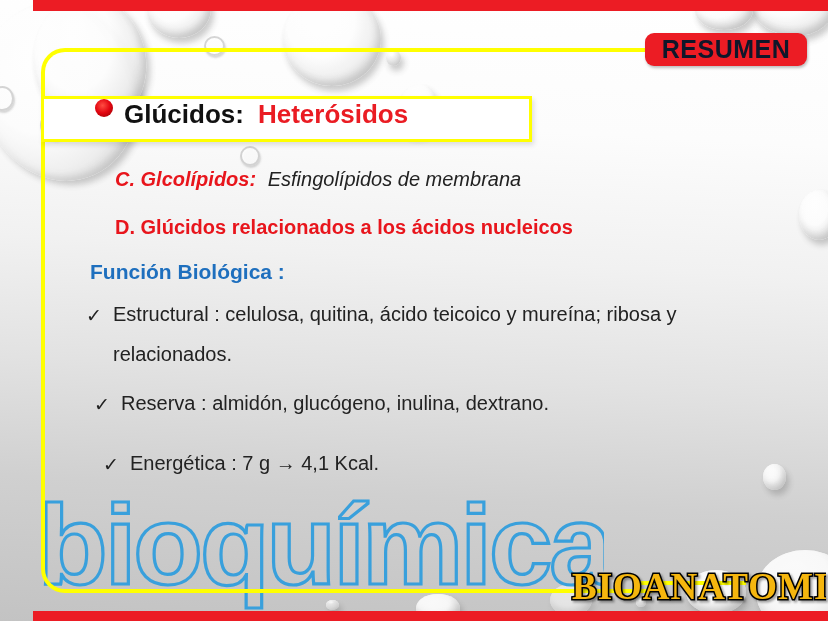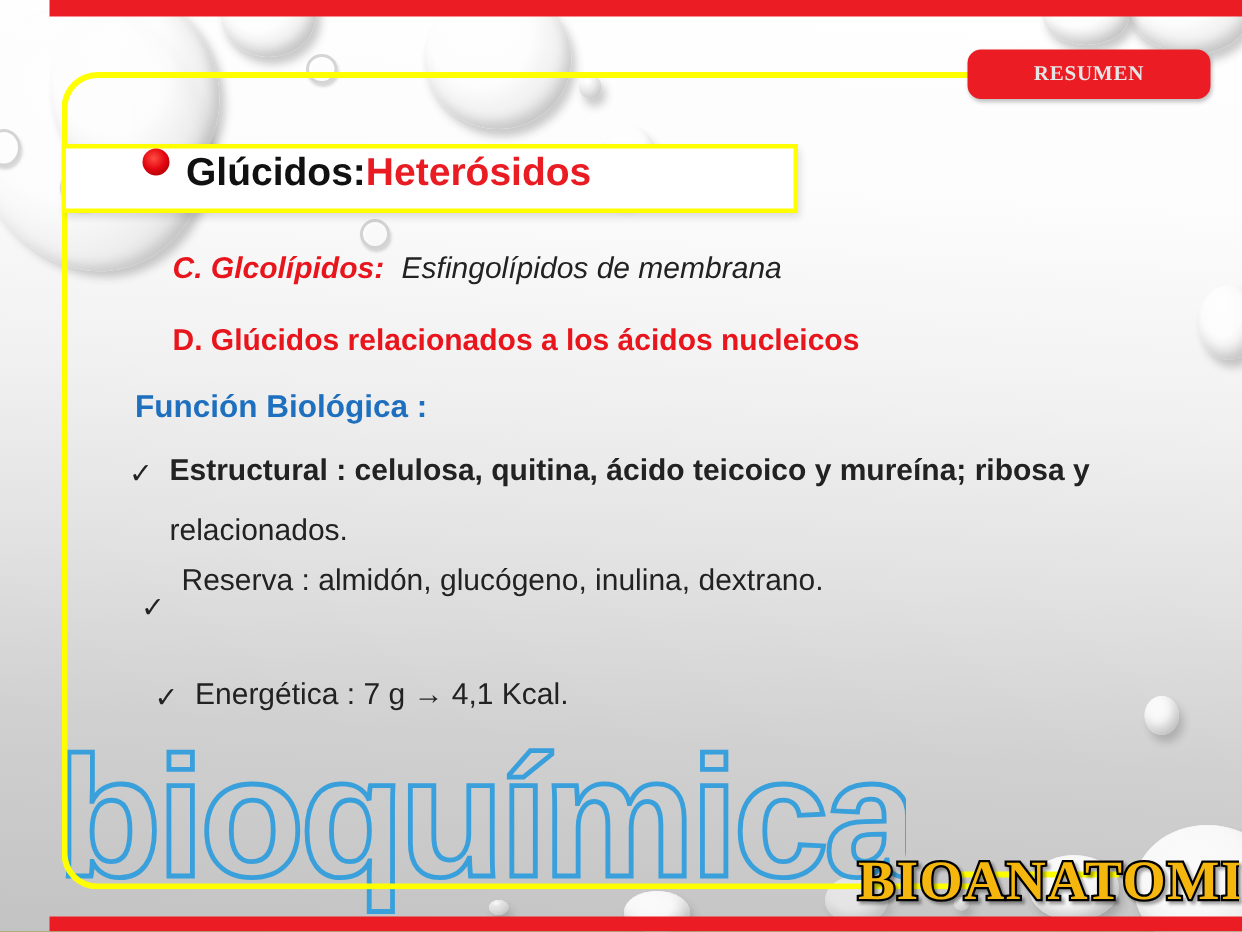--- a/index.html
+++ b/index.html
@@ -37,34 +37,34 @@
     border-top-left-radius:24px;border-bottom-left-radius:24px;
   }
   .frame-ext{position:absolute;left:640px;top:581px;width:106px;height:4px;background:#FFFF00;}
   
   .badge{
     position:absolute;left:645px;top:33px;width:162px;height:33px;
     background:#EC1C24;border-radius:9px;
     display:flex;align-items:center;justify-content:center;
     box-shadow:1px 2px 3px rgba(0,0,0,.25);
   }
-  .badge span{font-weight:bold;font-size:14px;letter-spacing:.5px;color:#e5e5e5;font-family:Liberation Serif, serif;}
+  .badge span{font-weight:bold;font-size:25px;letter-spacing:.5px;color:#0f172a;}
   
   .title-box{
     position:absolute;left:41px;top:96px;width:491px;height:46px;
     background:#ffffff;border:3px solid #FFFF00;box-sizing:border-box;
     display:flex;align-items:flex-start;
     box-shadow:2px 3px 5px rgba(0,0,0,.12);
   }
   .dot{
     width:18px;height:18px;border-radius:50%;margin-left:51px;margin-right:11px;flex:0 0 auto;
     background:radial-gradient(circle at 42% 36%,#ff4d42 0%,#e30611 48%,#8e0000 100%);
   }
   .title-box .t{font-size:26px;font-weight:bold;color:#111;white-space:nowrap;}
-  .title-box .t-red{color:#EA1C23;margin-left:0;}
+  .title-box .t-red{color:#EA1C23;margin-left:14px;}
   
   .ln{position:absolute;font-size:20px;color:#222;white-space:nowrap;}
   .red-b{color:#E8151C;font-weight:bold;}
   .blue-b{color:#1E6FBE;font-weight:bold;font-size:21px;}
   .mark{position:absolute;font-size:19px;color:#222;}
   
   .watermark{position:absolute;left:34px;top:488px;}
   .watermark text{
     font-family:"Liberation Sans",sans-serif;font-weight:bold;
     font-size:114px;letter-spacing:-3px;
@@ -129,25 +129,25 @@
   <div class="ln" style="left:115px;top:168px;font-style:italic;">
     <span class="red-b">C. Glcolípidos:</span>
     <span style="margin-left:6px;">Esfingolípidos de membrana</span>
   </div>
 
   <div class="ln red-b" style="left:115px;top:216px;">D. Glúcidos relacionados a los ácidos nucleicos</div>
 
   <div class="ln blue-b" style="left:90px;top:260px;">Función Biológica :</div>
 
   <span class="mark" style="left:86px;top:304px;">✓</span>
-  <div class="ln" style="left:113px;top:303px;font-weight:bold;">Estructural : celulosa, quitina, ácido teicoico y mureína; ribosa y</div>
+  <div class="ln" style="left:113px;top:303px;">Estructural : celulosa, quitina, ácido teicoico y mureína; ribosa y</div>
   <div class="ln" style="left:113px;top:343px;">relacionados.</div>
 
   <span class="mark" style="left:94px;top:393px;">✓</span>
-  <div class="ln" style="left:121px;top:376px;">Reserva : almidón, glucógeno, inulina, dextrano.</div>
+  <div class="ln" style="left:121px;top:392px;">Reserva : almidón, glucógeno, inulina, dextrano.</div>
 
   <span class="mark" style="left:103px;top:453px;">✓</span>
   <div class="ln" style="left:130px;top:452px;">Energética : 7 g → 4,1 Kcal.</div>
 
   <svg class="brand" width="260" height="56">
     <text x="6" y="41">BIOANATOMIA</text>
   </svg>
 
 </div>
 

